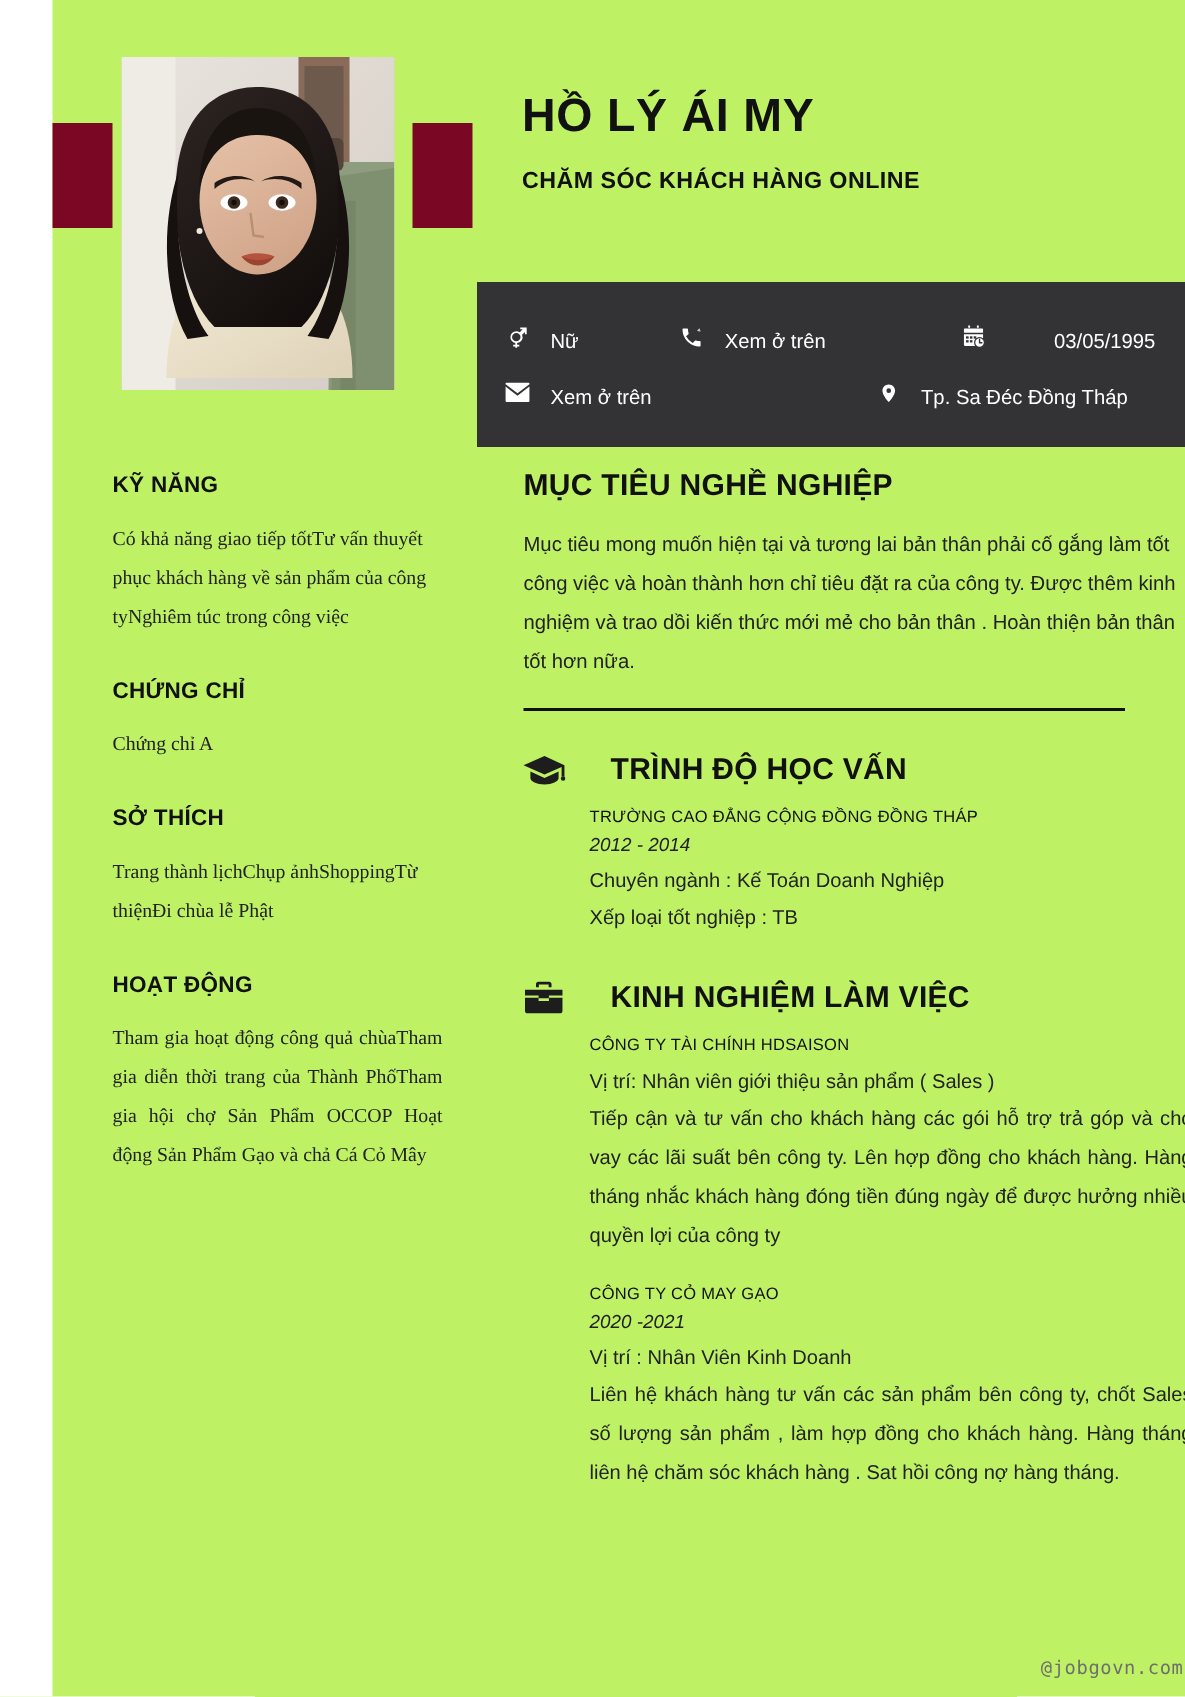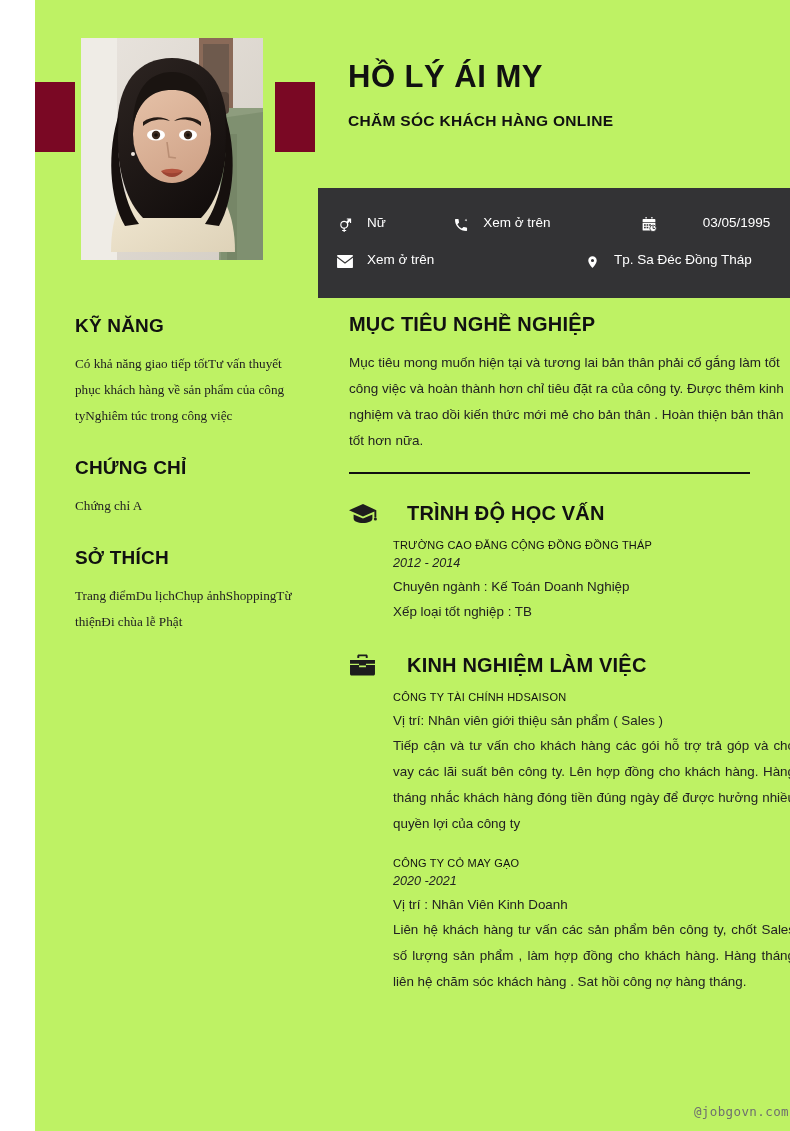--- a/index.html
+++ b/index.html
@@ -92,21 +92,21 @@
   }
 
   .contact-row {
     display: flex;
     align-items: center;
     height: 37px;
   }
 
   .contact-item {
     display: flex;
-    align-items: flex-start;
+    align-items: flex-end;
     color: #ffffff;
     font-size: 13.5px;
     white-space: nowrap;
   }
 
   .ci-gender { width: 122px; }
   .ci-phone  { width: 197px; }
   .ci-dob    { width: 180px; gap: 32px; }
   .ci-email  { width: 260px; }
   .ci-addr   { width: 240px; }
@@ -135,21 +135,21 @@
     width: 290px;
     padding: 15px 30px 0 40px;
   }
 
   .col-right {
     width: 500px;
     padding: 13px 30px 0 24px;
   }
 
   .sec-title-left {
-    font-size: 19px;
+    font-size: 15px;
     font-weight: bold;
     color: #111111;
     margin-bottom: 14px;
     letter-spacing: 0.2px;
   }
 
   .sec-body-left {
     font-size: 13.2px;
     line-height: 26px;
     color: #222222;
@@ -385,23 +385,27 @@
         <div class="sec-body-left">Có khả năng giao tiếp tốtTư vấn thuyết phục khách hàng về sản phẩm của công tyNghiêm túc trong công việc</div>
       </div>
 
       <div>
         <div class="sec-title-left">CHỨNG CHỈ</div>
         <div class="sec-body-left">Chứng chỉ A</div>
       </div>
 
       <div>
         <div class="sec-title-left">SỞ THÍCH</div>
-        <div class="sec-body-left">Trang điểmDu lịchChụp ảnhShoppingTừ thiệnĐi chùa lễ Phật</div>
-      </div>
-
+        <div class="sec-body-left">Trang thành lịchChụp ảnhShoppingTừ thiệnĐi chùa lễ Phật</div>
+      </div>
+
+      <div>
+        <div class="sec-title-left">HOẠT ĐỘNG</div>
+        <div class="sec-body-left justify">Tham gia hoạt động công quả chùaTham gia diễn thời trang của Thành PhốTham gia hội chợ Sản Phẩm OCCOP Hoạt động Sản Phẩm Gạo và chả Cá Cỏ Mây</div>
+      </div>
 
     </div>
 
     <div class="col-right">
 
       <div>
         <div class="sec-title-right">MỤC TIÊU NGHỀ NGHIỆP</div>
         <div class="obj-text">Mục tiêu mong muốn hiện tại và tương lai bản thân phải cố gắng làm tốt công việc và hoàn thành hơn chỉ tiêu đặt ra của công ty. Được thêm kinh nghiệm và trao dồi kiến thức mới mẻ cho bản thân . Hoàn thiện bản thân tốt hơn nữa.</div>
         <div class="divider"></div>
       </div>

